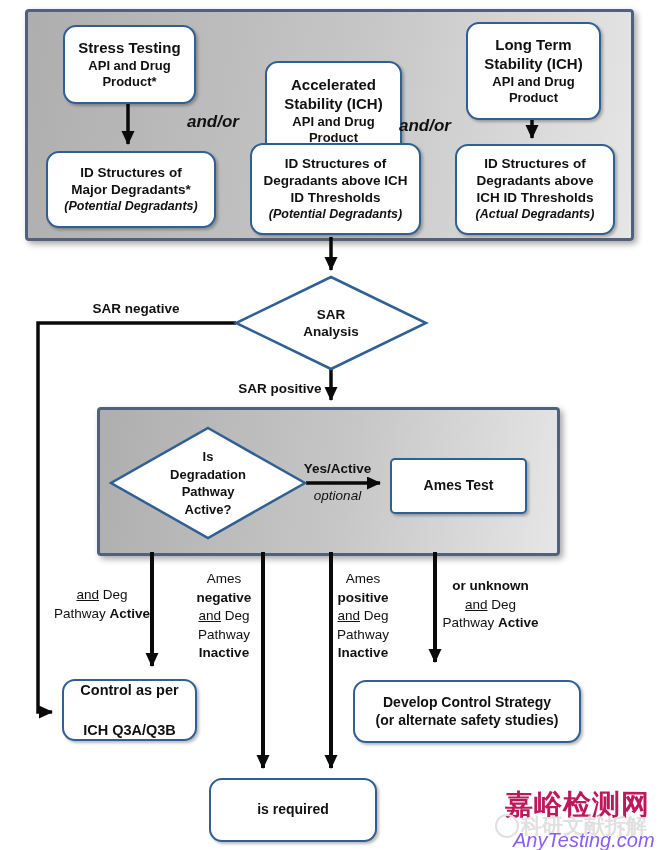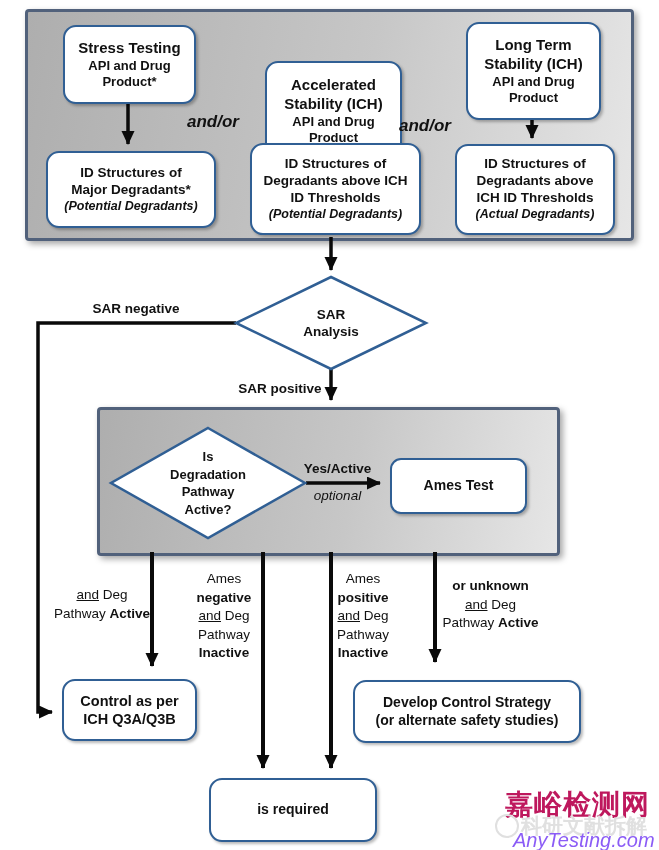--- a/index.html
+++ b/index.html
@@ -112,21 +112,21 @@
 
   <div class="lbl diamond-lbl deg-lbl" style="left:158px;top:448px;width:100px;">
     <div>Is</div>
     <div>Degradation</div>
     <div>Pathway</div>
     <div>Active?</div>
   </div>
   <div class="lbl bold-lbl" style="left:295px;top:461px;width:85px;">Yes/Active</div>
   <div class="lbl italic-lbl" style="left:295px;top:488px;width:85px;">optional</div>
 
-  <div class="box" style="left:390px;top:458px;width:133px;height:52px;border-radius:11px;">
+  <div class="box" style="left:390px;top:458px;width:133px;height:52px;border-radius:5px;">
     <div style="font-size:14px;font-weight:700;">Ames Test</div>
   </div>
 
   <div class="lbl lane-lbl" style="left:32px;top:586px;width:140px;">
     <div><span class="u">and</span><span> Deg</span></div>
     <div><span>Pathway </span><span class="b">Active</span></div>
   </div>
 
   <div class="lbl lane-lbl" style="left:181px;top:570px;width:86px;">
     <div><span>Ames</span></div>
@@ -143,21 +143,21 @@
     <div><span>Pathway</span></div>
     <div><span class="b">Inactive</span></div>
   </div>
 
   <div class="lbl lane-lbl" style="left:418px;top:577px;width:145px;">
     <div><span class="b">or unknown</span></div>
     <div><span class="u">and</span><span> Deg</span></div>
     <div><span>Pathway </span><span class="b">Active</span></div>
   </div>
 
-  <div class="box" style="left:62px;top:679px;width:131px;height:58px;">
+  <div class="box" style="left:62px;top:679px;width:131px;height:58px;justify-content:space-between;">
     <div style="font-size:14.5px;font-weight:700;">Control as per</div>
     <div style="font-size:14.5px;font-weight:700;">ICH Q3A/Q3B</div>
   </div>
 
   <div class="box" style="left:353px;top:680px;width:224px;height:59px;">
     <div style="font-size:14px;font-weight:700;">Develop Control Strategy</div>
     <div style="font-size:14px;font-weight:700;">(or alternate safety studies)</div>
   </div>
 
   <div class="box" style="left:209px;top:778px;width:164px;height:60px;">

